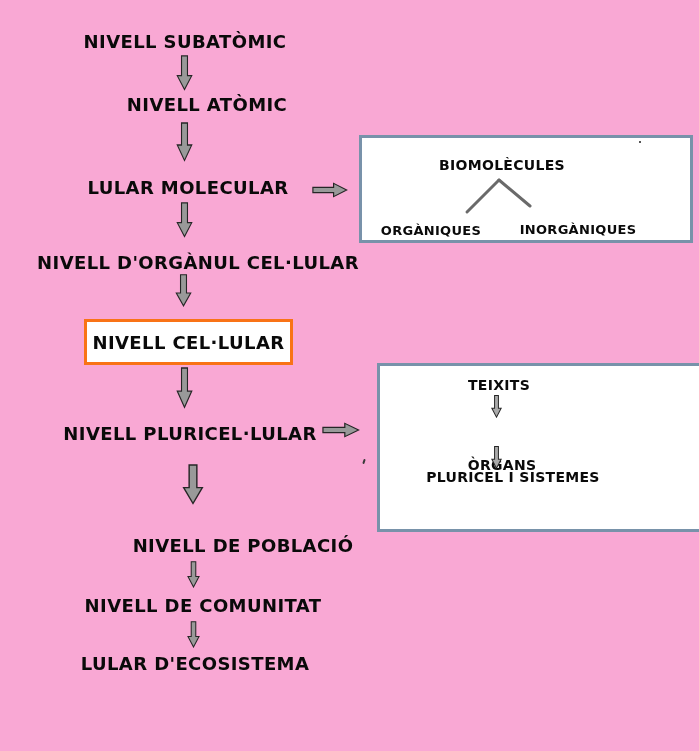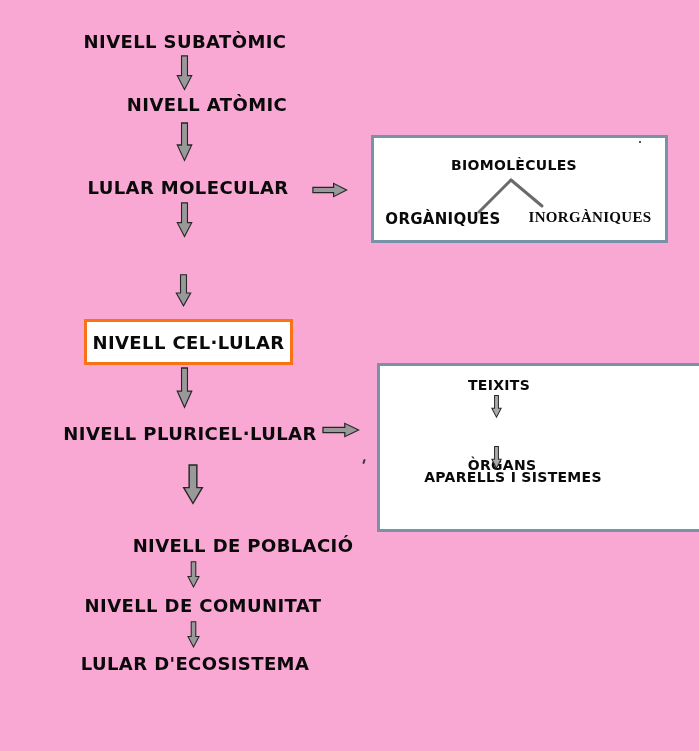--- a/index.html
+++ b/index.html
@@ -21,21 +21,21 @@
     white-space:nowrap;
   }
   .boxlbl{
     position:absolute;
     transform:translateX(-50%);
     font-weight:bold;
     color:#0a0a0a;
     white-space:nowrap;
   }
   .sz14{font-size:14px;letter-spacing:.3px;}
-  .sz15{font-size:15px;letter-spacing:.3px;}
+  .sz15{font-size:13px;letter-spacing:.3px;margin-top:13px;}
   .arrow{position:absolute;display:block;}
   .sidebox{
     position:absolute;
     box-sizing:border-box;
     border:3px solid #7892aa;
     background:#ffffff;
   }
   .teabox{
     position:absolute;
     box-sizing:border-box;
@@ -51,20 +51,21 @@
   .mark-dot{position:absolute;width:2px;height:2px;background:#555;}
 </style>
 </head>
 <body>
 
 <div id="canvas">
 
   <span class="lvl" style="left:185px;top:31px;">NIVELL SUBATÒMIC</span>
   <span class="lvl" style="left:191px;top:94px;margin-left:16px;">NIVELL ATÒMIC</span>
   <span class="lvl" style="left:188px;top:177px;">LULAR MOLECULAR</span>
+  <span class="lvl" style="left:198px;top:252px;">NIVELL D'ORGÀNUL CEL·LULAR</span>
   <span class="lvl" style="left:190px;top:423px;">NIVELL PLURICEL·LULAR</span>
   <span class="lvl" style="left:196px;top:535px;margin-left:47px;">NIVELL DE POBLACIÓ</span>
   <span class="lvl" style="left:203px;top:595px;">NIVELL DE COMUNITAT</span>
   <span class="lvl" style="left:195px;top:653px;">LULAR D'ECOSISTEMA</span>
 
   <div class="teabox" style="left:84px;top:319px;width:209px;height:46px;">
     <span class="lvl">NIVELL CEL·LULAR</span>
   </div>
 
   <svg class="arrow" style="left:176px;top:55px;" width="17" height="36" viewBox="0 0 20 40" preserveAspectRatio="none">
@@ -92,38 +93,38 @@
       <polygon points="6.5,1 13.5,1 13.5,23 18.5,23 10,38.5 1.5,23 6.5,23" fill="#999999" stroke="#262626" stroke-width="1.6"></polygon>
     </svg>
 
   <svg class="arrow" style="left:312px;top:182px;" width="36" height="16" viewBox="0 0 40 18" preserveAspectRatio="none">
       <polygon points="1,6 24,6 24,1.5 38.5,9 24,16.5 24,12 1,12" fill="#999999" stroke="#262626" stroke-width="1.3"></polygon>
     </svg>
   <svg class="arrow" style="left:322px;top:422px;" width="38" height="16" viewBox="0 0 40 18" preserveAspectRatio="none">
       <polygon points="1,6 24,6 24,1.5 38.5,9 24,16.5 24,12 1,12" fill="#999999" stroke="#262626" stroke-width="1.3"></polygon>
     </svg>
 
-  <div class="sidebox" style="left:371px;top:135px;width:297px;height:108px;">
+  <div class="sidebox" style="left:359px;top:135px;width:334px;height:108px;">
     <span class="boxlbl sz14" style="left:140px;top:19px;">BIOMOLÈCULES</span>
     <svg style="position:absolute;left:100px;top:38px;" width="75" height="40">
       <line x1="37" y1="4" x2="5" y2="36" stroke="#6a6a6a" stroke-width="3" stroke-linecap="round"></line>
       <line x1="37" y1="4" x2="68" y2="30" stroke="#6a6a6a" stroke-width="3" stroke-linecap="round"></line>
     </svg>
     <span class="boxlbl sz15" style="left:69px;top:72px;">ORGÀNIQUES</span>
-    <span class="boxlbl sz15" style="left:216px;top:71px;font-family:Liberation Serif, serif;">INORGÀNIQUES</span>
+    <span class="boxlbl sz15" style="left:216px;top:71px;">INORGÀNIQUES</span>
   </div>
 
   <div class="sidebox" style="left:377px;top:363px;width:332px;height:169px;">
     <span class="boxlbl sz14" style="left:119px;top:11px;">TEIXITS</span>
     <svg class="arrow" style="left:111px;top:29px;" width="11" height="23" viewBox="0 0 20 40" preserveAspectRatio="none">
         <polygon points="6.5,1 13.5,1 13.5,23 18.5,23 10,38.5 1.5,23 6.5,23" fill="#aaaaaa" stroke="#262626" stroke-width="1.8"></polygon>
       </svg>
     <span class="boxlbl sz14" style="left:122px;top:60px;margin-top:31px;">ÒRGANS</span>
     <svg class="arrow" style="left:111px;top:80px;" width="11" height="23" viewBox="0 0 20 40" preserveAspectRatio="none">
         <polygon points="6.5,1 13.5,1 13.5,23 18.5,23 10,38.5 1.5,23 6.5,23" fill="#aaaaaa" stroke="#262626" stroke-width="1.8"></polygon>
       </svg>
-    <span class="boxlbl sz14" style="left:133px;top:103px;">APARELLS I SISTEMES</span>
+    <span class="boxlbl sz14" style="left:133px;top:103px;">PLURICEL I SISTEMES</span>
   </div>
 
   <div class="mark-comma" style="left:363px;top:459px;"></div>
   <div class="mark-dot" style="left:639px;top:141px;"></div>
 
 </div>
 
 </body></html>

